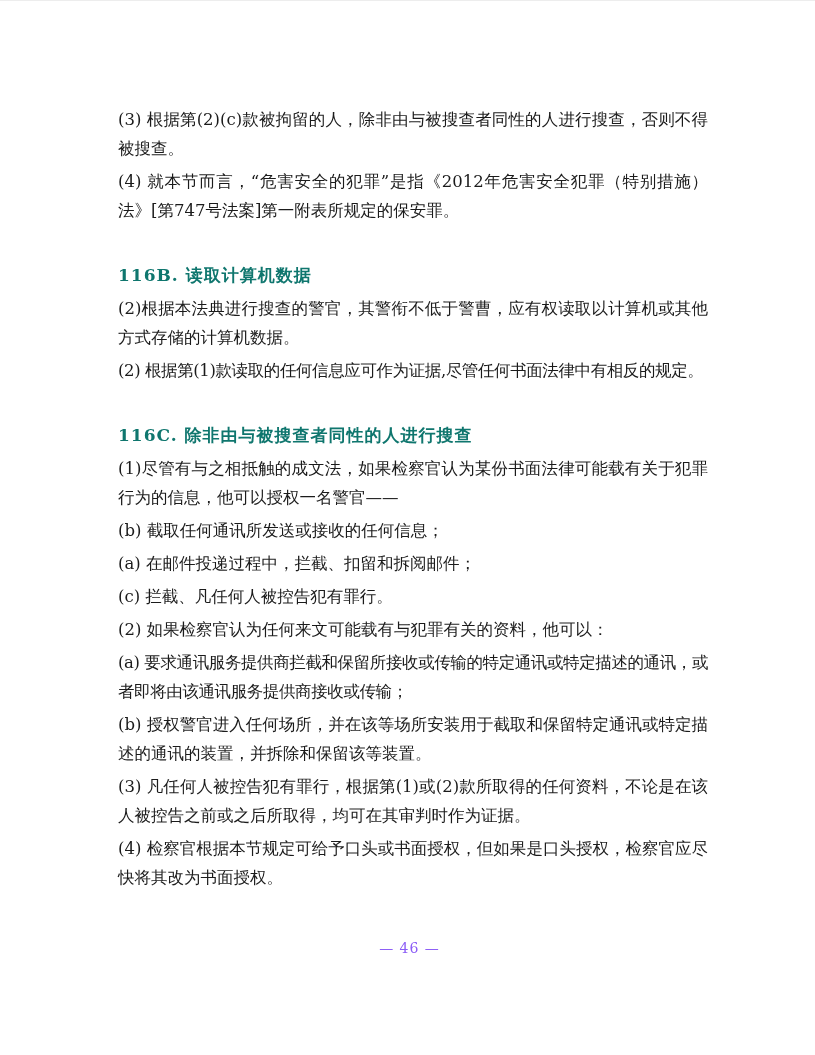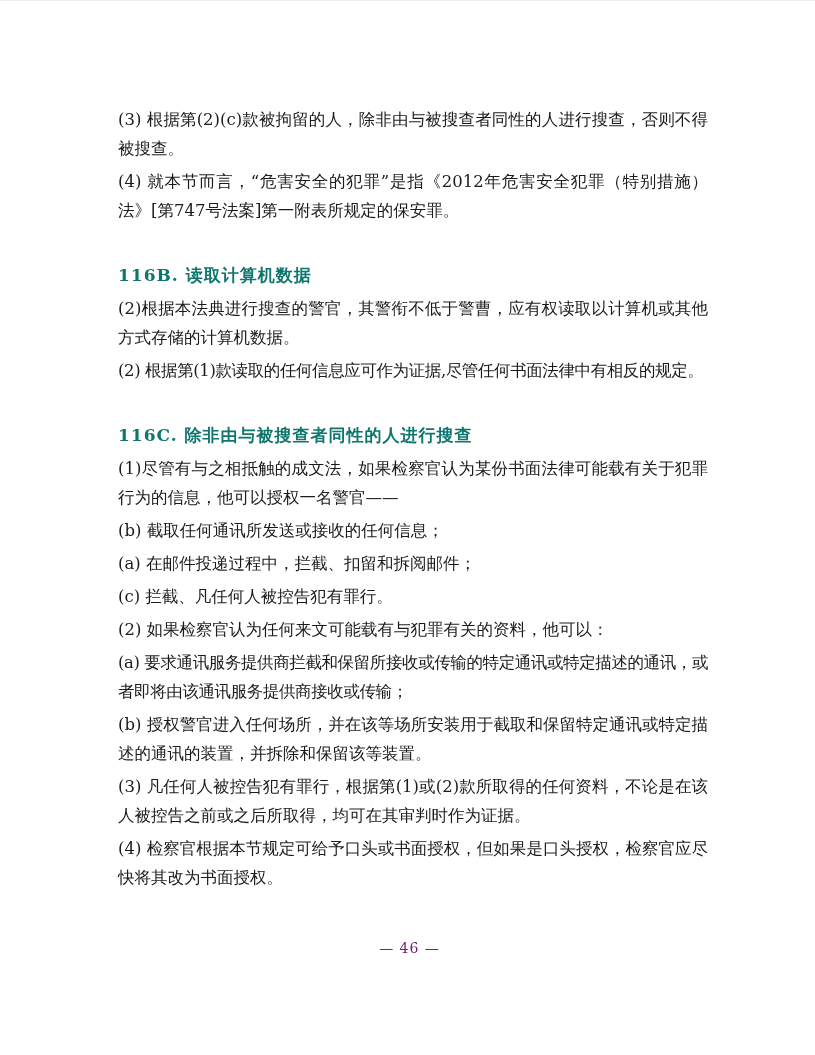--- a/index.html
+++ b/index.html
@@ -45,21 +45,21 @@
     color: #0f766e;
   }
   .footer {
     position: absolute;
     top: 939px;
     left: 4px;
     right: 0;
     text-align: center;
     font-size: 14px;
     letter-spacing: 1px;
-    color: #701a75;
+    color: #8b5cf6;
   }
 </style>
 </head>
 <body>
 
 <div class="page">
 
   <section class="sec">
     <p class="para">(3) 根据第(2)(c)款被拘留的人，除非由与被搜查者同性的人进行搜查，否则不得被搜查。</p>
     <p class="para">(4) 就本节而言，“危害安全的犯罪”是指《2012年危害安全犯罪（特别措施）法》[第747号法案]第一附表所规定的保安罪。</p>

